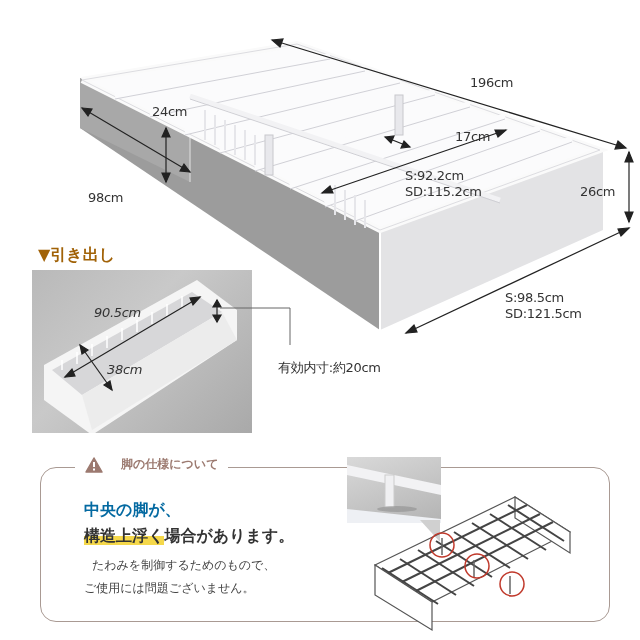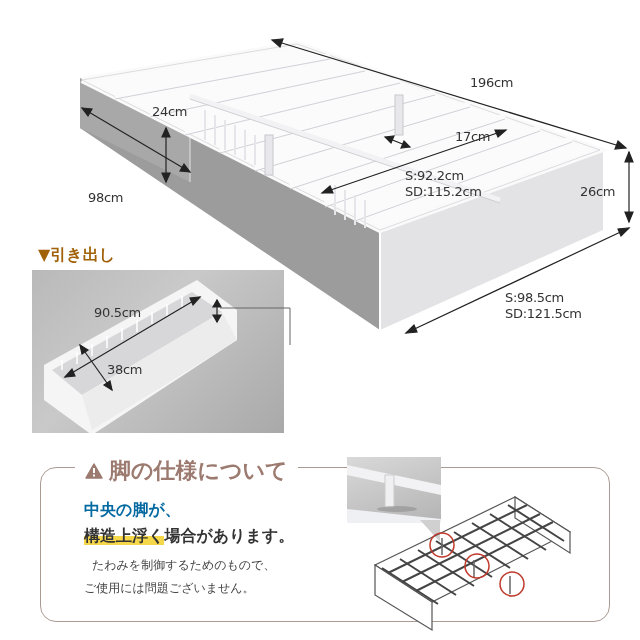--- a/index.html
+++ b/index.html
@@ -1,24 +1,24 @@
 <!DOCTYPE html>
 <html><head>
 <meta charset="utf-8">
 <style>
   html,body{margin:0;padding:0;background:#fff;}
   body{width:640px;height:640px;position:relative;overflow:hidden;font-family:"DejaVu Sans","Liberation Sans",sans-serif;color:#333;}
   .abs{position:absolute;}
   .dim{font-size:13px;color:#333;white-space:nowrap;letter-spacing:-0.3px;}
   .dim2{font-size:13px;color:#333;line-height:16px;white-space:pre;letter-spacing:-0.3px;}
   #drawer-title{left:38px;top:245px;font-size:16px;font-weight:bold;color:#a16207;}
-  #drawer-photo{left:32px;top:270px;width:252px;height:163px;background:linear-gradient(135deg,#b9b9b9 0%,#c9c9c9 40%,#a9a9a9 100%);overflow:hidden;}
+  #drawer-photo{left:32px;top:270px;width:220px;height:163px;background:linear-gradient(135deg,#b9b9b9 0%,#c9c9c9 40%,#a9a9a9 100%);overflow:hidden;font-style:italic;}
   #notice-box{left:40px;top:467px;width:568px;height:153px;border:1.5px solid #a99a93;border-radius:16px;}
   #notice-title-wrap{left:75px;top:456px;background:#fff;padding:0 10px;display:flex;align-items:center;gap:6px;}
-  #notice-title{font-size:22px;color:#9c7a70;font-weight:bold;}
+  #notice-title{font-size:12px;color:#9c7a70;font-weight:bold;margin-left:12px;}
   #notice-head1{left:84px;top:500px;font-size:16px;font-weight:bold;color:#0369a1;}
   #notice-head2{left:84px;top:526px;font-size:16px;font-weight:bold;color:#333;}
   .hl{background:linear-gradient(transparent 55%,#f5d84a 55%);}
   #notice-body1{left:84px;top:557px;font-size:12px;color:#444;margin-left:8px;}
   #notice-body2{left:84px;top:580px;font-size:12px;color:#444;}
   #inset-photo{left:347px;top:457px;width:94px;height:66px;background:linear-gradient(160deg,#d9d9d9,#b3b3b3);overflow:hidden;}
 </style>
 </head>
 <body>
 
@@ -147,20 +147,21 @@
       <polygon points="185,52 181,45 189,45"></polygon>
     </g>
   </svg>
   <div class="abs dim" style="left:62px;top:35px;">90.5cm</div>
   <div class="abs dim" style="left:75px;top:92px;">38cm</div>
 </div>
 <svg class="abs" style="left:220px;top:300px" width="80" height="50">
   <polyline points="0,8 70,8 70,45" fill="none" stroke="#666" stroke-width="1"></polyline>
 </svg>
 <div class="abs" style="left:278px;top:360px;">
+  <div class="dim2">有効内寸:約20cm</div>
 </div>
 
 <div class="abs" id="notice-box"></div>
 <div class="abs" id="notice-title-wrap">
   <svg width="18" height="16" viewBox="0 0 18 16">
     <polygon points="9,1 17,15 1,15" fill="#9c7a70" stroke="#9c7a70" stroke-linejoin="round" stroke-width="1.5"></polygon>
     <rect x="8" y="5" width="2" height="5" fill="#fff"></rect>
     <rect x="8" y="11.5" width="2" height="2" fill="#fff"></rect>
   </svg>
   <span id="notice-title">脚の仕様について</span>

